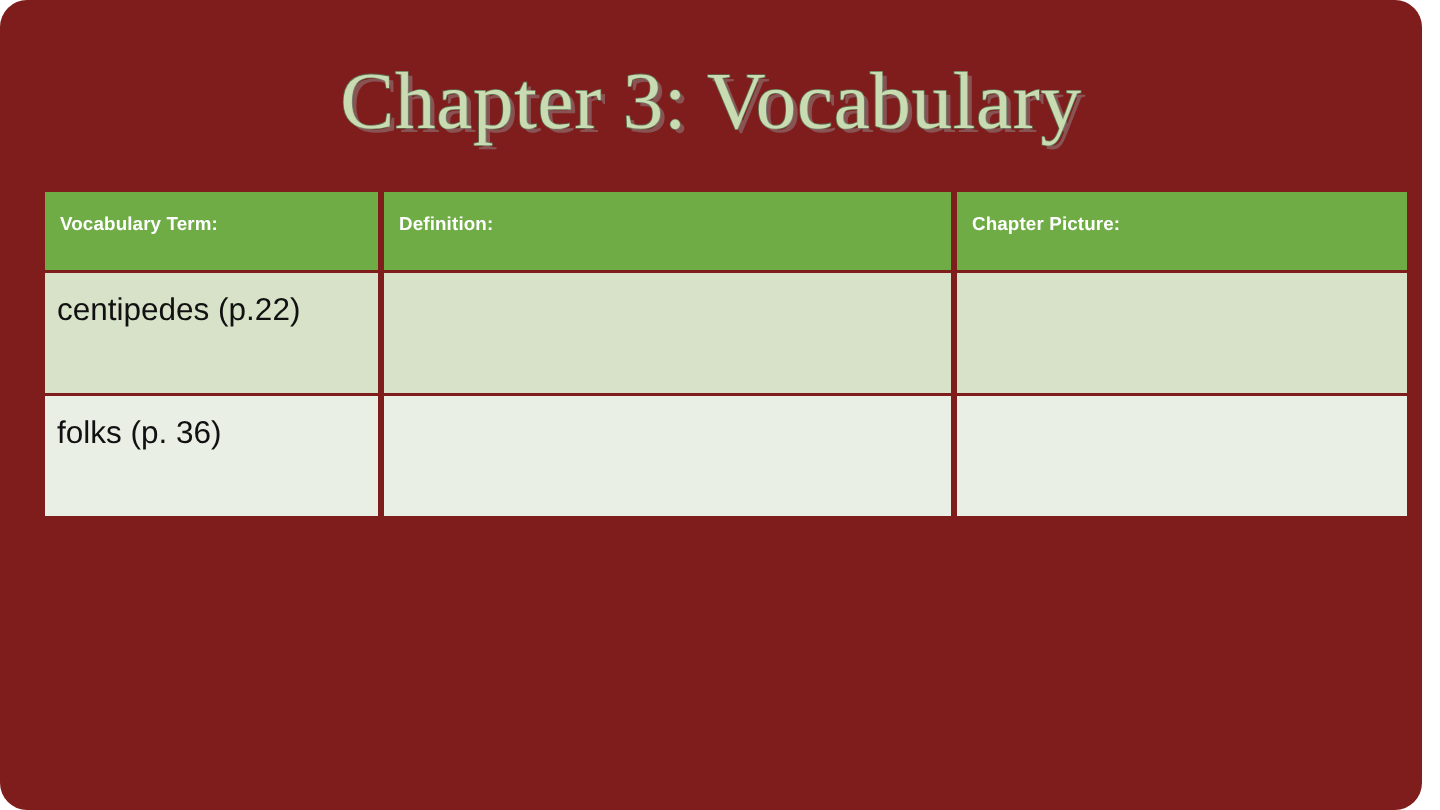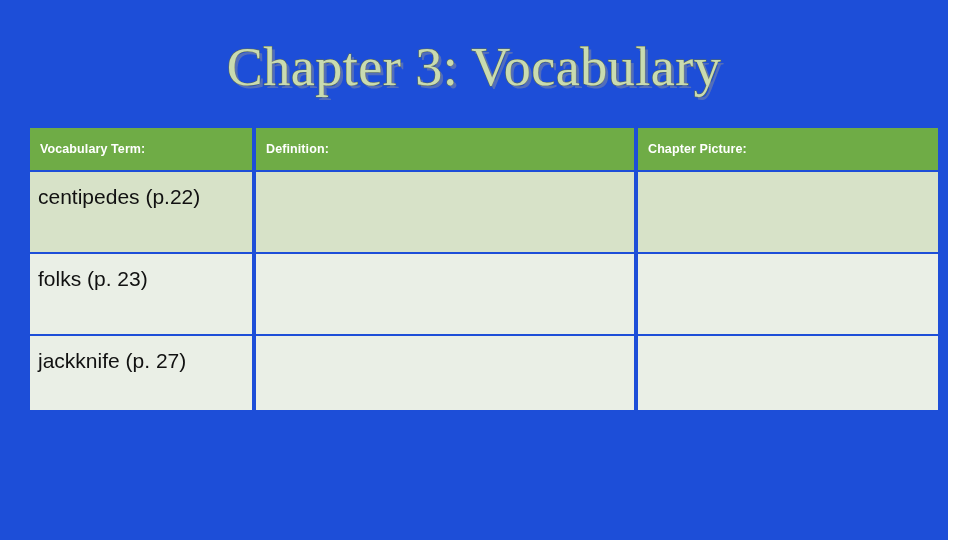--- a/index.html
+++ b/index.html
@@ -14,21 +14,22 @@
     overflow: hidden;
     position: relative;
   }
 
   #slide {
     position: absolute;
     left: 0;
     top: 0;
     width: 948px;
     height: 540px;
-    background: #1d4ed8;
+    background: #7f1d1d;
+    border-radius: 18px;
   }
 
   
   #slide-title {
     position: absolute;
     left: 26px;
     top: 36px;
     width: 908px;
     height: 62px;
     font-family: "Liberation Serif", "DejaVu Serif", serif;
@@ -58,21 +59,21 @@
   #vocab-table col.col-term     { width: 222px; }
   #vocab-table col.col-def      { width: 378px; }
   #vocab-table col.col-picture  { width: 300px; }
 
   #vocab-table th {
     background: #6fac46;
     color: #ffffff;
     font-size: 12.5px;
     font-weight: bold;
     text-align: left;
-    padding: 13px 0 13px 10px;
+    padding: 13px 0 23px 10px;
     height: 16px;
     vertical-align: middle;
     letter-spacing: 0.1px;
   }
 
   #vocab-table td {
     font-size: 21px;
     color: #111111;
     text-align: left;
     vertical-align: top;
@@ -110,25 +111,20 @@
         <th>Chapter Picture:</th>
       </tr>
     </thead>
     <tbody>
       <tr class="row-band-a">
         <td class="cell-term">centipedes (p.22)</td>
         <td class="cell-empty"></td>
         <td class="cell-empty"></td>
       </tr>
       <tr class="row-band-b">
-        <td class="cell-term">folks (p. 23)</td>
-        <td class="cell-empty"></td>
-        <td class="cell-empty"></td>
-      </tr>
-      <tr class="row-band-b row-last">
-        <td class="cell-term">jackknife (p. 27)</td>
+        <td class="cell-term">folks (p. 36)</td>
         <td class="cell-empty"></td>
         <td class="cell-empty"></td>
       </tr>
     </tbody>
   </table>
 
 </div>
 
 </body></html>

